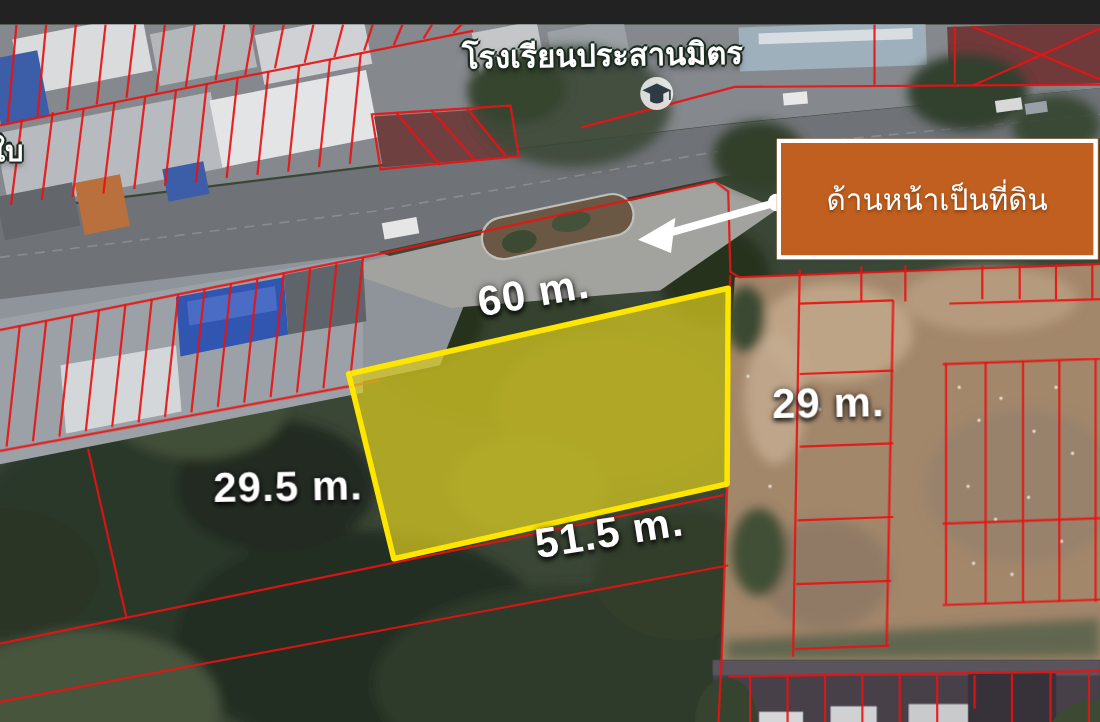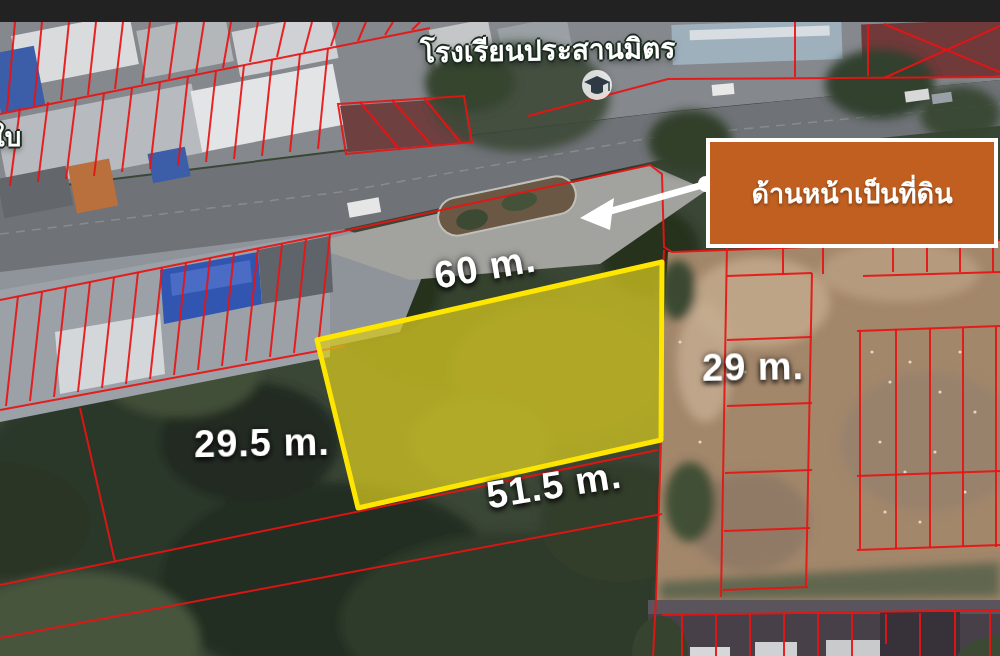--- a/index.html
+++ b/index.html
@@ -9,24 +9,24 @@
   
   .pl{stroke:var(--color-parcel_line,#e91212);stroke-width:2;fill:none;opacity:.92;}
   .plot-shape{fill:var(--color-plot_fill,#d9cb20);fill-opacity:.72;
               stroke:var(--color-plot_border,#ffe600);stroke-width:5;stroke-linejoin:round;}
   .dim-label{position:absolute;font-weight:bold;font-size:38px;line-height:1;
              color:var(--color-dimension_text,#fff);letter-spacing:1px;white-space:nowrap;
              text-shadow:0 3px 5px rgba(0,0,0,.85),0 0 7px rgba(0,0,0,.55);}
   .thai-outline{position:absolute;font-weight:bold;font-size:27px;line-height:1.2;color:#fff;white-space:nowrap;
              text-shadow:-2px 0 0 #1c2c20,2px 0 0 #1c2c20,0 -2px 0 #1c2c20,0 2px 0 #1c2c20,
                          -1px -1px 0 #1c2c20,1px 1px 0 #1c2c20,0 3px 6px rgba(0,0,0,.6);}
-  .callout{position:absolute;left:706px;top:116px;width:292px;height:110px;box-sizing:border-box;
+  .callout{position:absolute;left:706px;top:104px;width:292px;height:110px;box-sizing:border-box;
            background:var(--color-callout_bg,#c05f1f);border:4px solid var(--color-callout_border,#fff);
            display:flex;flex-direction:column;justify-content:space-evenly;align-items:center;
-           font-weight:bold;font-size:27px;color:#fff;text-align:center;
+           font-weight:normal;font-size:27px;color:#fff;text-align:center;
            text-shadow:0 2px 3px rgba(0,0,0,.35);}
 </style>
 </head>
 <body>
 
 <div class="stage">
 
   <svg width="1000" height="656" viewBox="0 0 1000 656">
     <defs>
         <filter id="soft" x="-30%" y="-30%" width="160%" height="160%">

